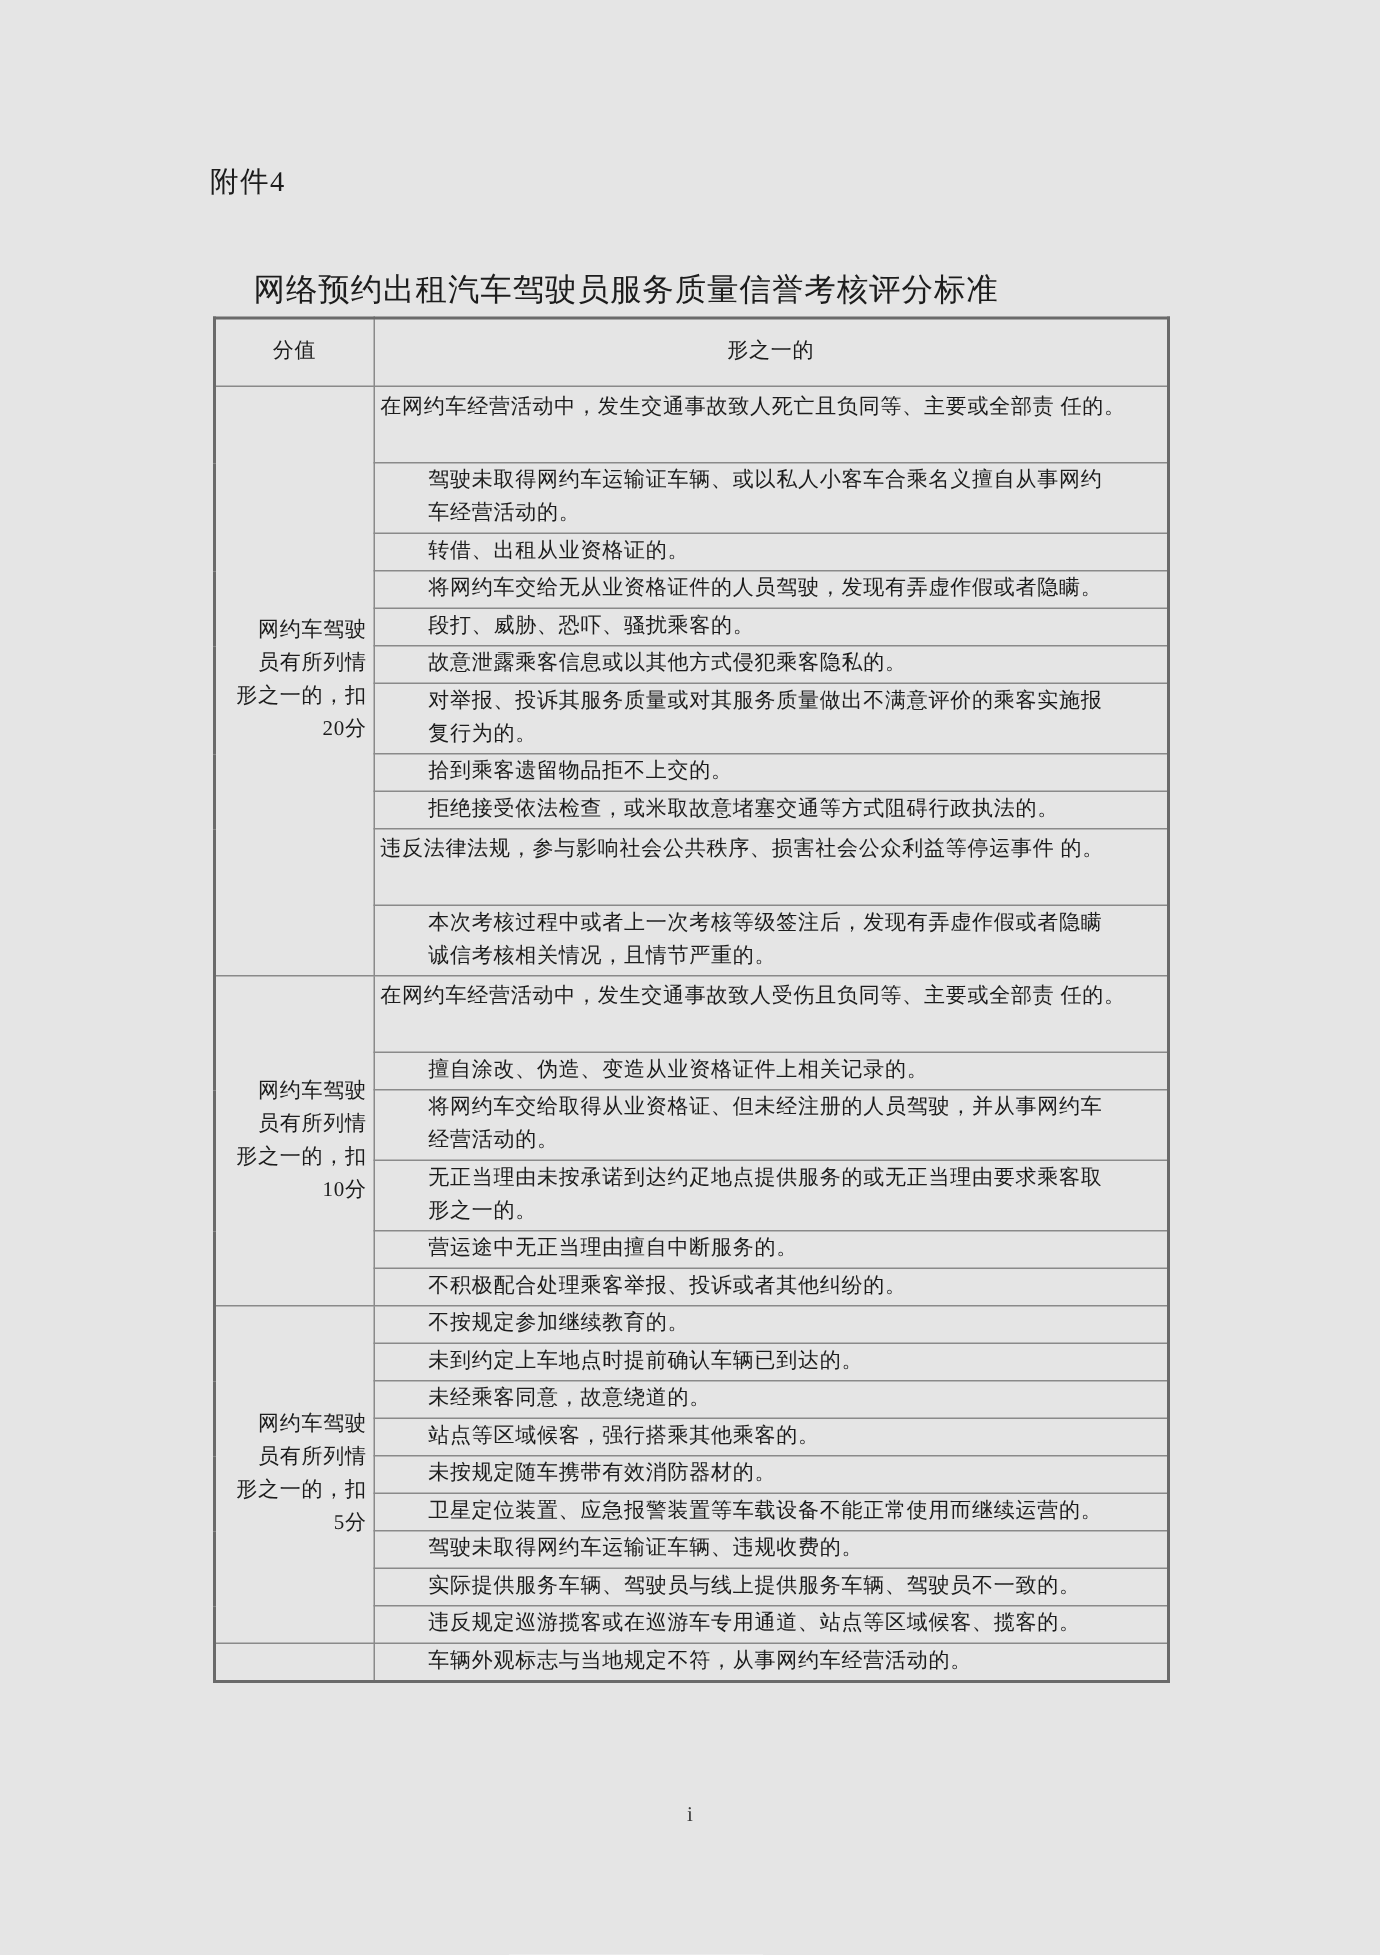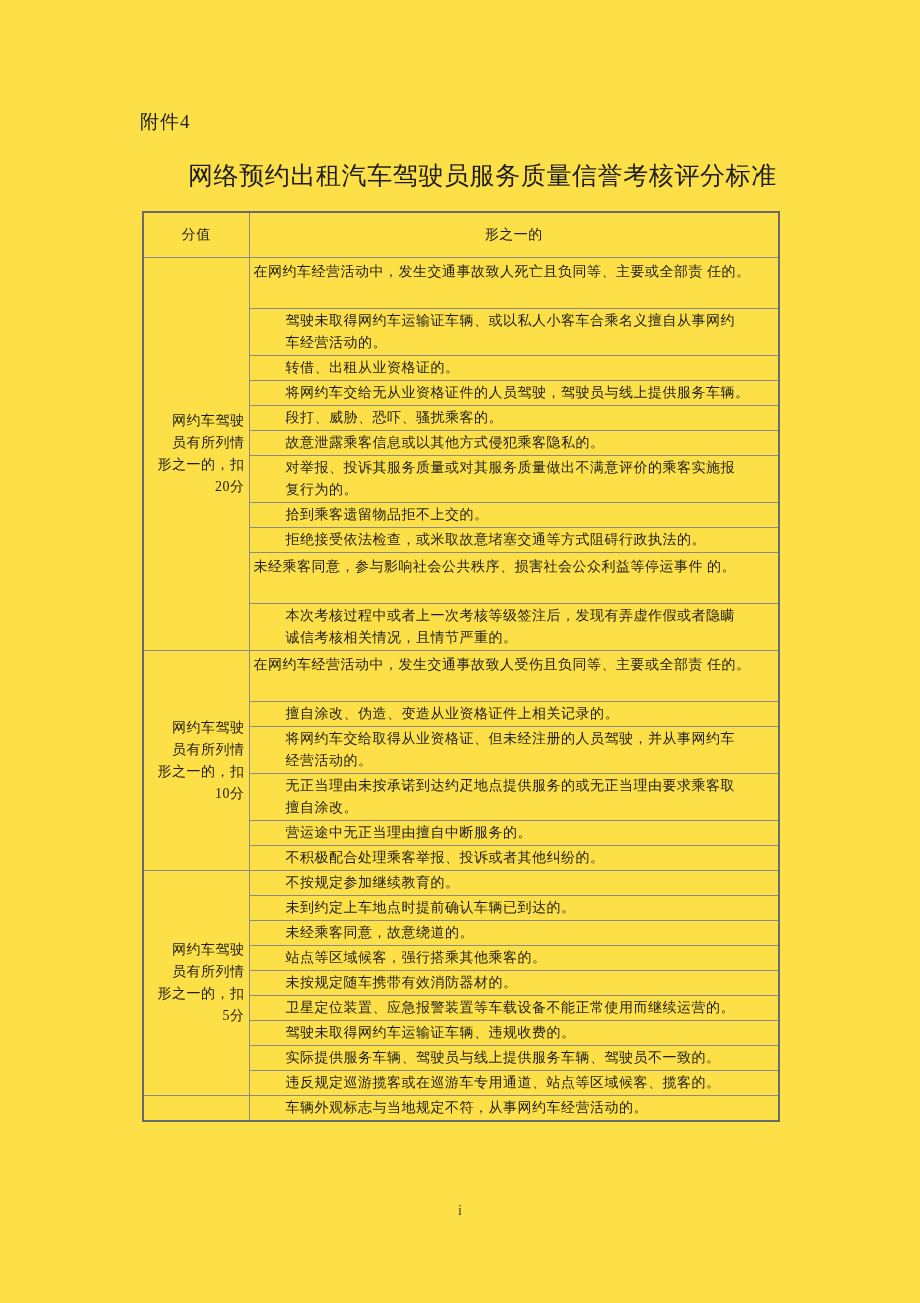--- a/index.html
+++ b/index.html
@@ -2,28 +2,28 @@
 <html><head>
 <meta charset="utf-8">
 <style>
   html,body{margin:0;padding:0;}
   body{
     width:920px;height:1303px;
     background:#ffffff;
     font-family:"Liberation Serif","DejaVu Serif",serif;
     color:#1c1c1c;
   }
-  .page{position:relative;width:920px;height:1303px;background:#fde047;overflow:hidden;}
+  .page{position:relative;width:920px;height:1303px;background:#e5e5e5;overflow:hidden;}
   .attachment-label{
     position:absolute;left:140px;top:110px;
     font-size:19px;line-height:24px;letter-spacing:1px;
   }
   .doc-title{
-    position:absolute;left:169px;top:163px;
-    font-size:25px;line-height:26px;letter-spacing:0.6px;margin-left:19px;
+    position:absolute;left:169px;top:180px;
+    font-size:21px;line-height:26px;letter-spacing:0.6px;
   }
   .table-wrap{position:absolute;left:142px;top:211px;width:636px;}
   table.score-table{
     border-collapse:collapse;table-layout:fixed;width:636px;
     border:2px solid #6a6a6a;
   }
   table.score-table td{
     border:1px solid #8a8a8a;
     font-size:14px;line-height:22px;letter-spacing:0.5px;
     padding:1px 4px;
@@ -79,40 +79,40 @@
             <td class="criteria-cell tall">在网约车经营活动中，发生交通事故致人死亡且负同等、主要或全部责 任的。</td>
           </tr>
           <tr>
             <td class="criteria-cell single">驾驶未取得网约车运输证车辆、或以私人小客车合乘名义擅自从事网约
 车经营活动的。</td>
           </tr>
           <tr>
             <td class="criteria-cell single">转借、出租从业资格证的。</td>
           </tr>
           <tr>
-            <td class="criteria-cell single">将网约车交给无从业资格证件的人员驾驶，驾驶员与线上提供服务车辆。</td>
+            <td class="criteria-cell single">将网约车交给无从业资格证件的人员驾驶，发现有弄虚作假或者隐瞒。</td>
           </tr>
           <tr>
             <td class="criteria-cell single">段打、威胁、恐吓、骚扰乘客的。</td>
           </tr>
           <tr>
             <td class="criteria-cell single">故意泄露乘客信息或以其他方式侵犯乘客隐私的。</td>
           </tr>
           <tr>
             <td class="criteria-cell single">对举报、投诉其服务质量或对其服务质量做出不满意评价的乘客实施报
 复行为的。</td>
           </tr>
           <tr>
             <td class="criteria-cell single">拾到乘客遗留物品拒不上交的。</td>
           </tr>
           <tr>
             <td class="criteria-cell single">拒绝接受依法检查，或米取故意堵塞交通等方式阻碍行政执法的。</td>
           </tr>
           <tr>
-            <td class="criteria-cell tall">未经乘客同意，参与影响社会公共秩序、损害社会公众利益等停运事件 的。</td>
+            <td class="criteria-cell tall">违反法律法规，参与影响社会公共秩序、损害社会公众利益等停运事件 的。</td>
           </tr>
           <tr>
             <td class="criteria-cell single">本次考核过程中或者上一次考核等级签注后，发现有弄虚作假或者隐瞒
 诚信考核相关情况，且情节严重的。</td>
           </tr>
           <tr>
             <td rowspan="6" class="score-cell">&nbsp;网约车驾驶
 员有所列情
 形之一的，扣
 10分</td>
@@ -120,21 +120,21 @@
           </tr>
           <tr>
             <td class="criteria-cell single">擅自涂改、伪造、变造从业资格证件上相关记录的。</td>
           </tr>
           <tr>
             <td class="criteria-cell single">将网约车交给取得从业资格证、但未经注册的人员驾驶，并从事网约车
 经营活动的。</td>
           </tr>
           <tr>
             <td class="criteria-cell single">无正当理由未按承诺到达约疋地点提供服务的或无正当理由要求乘客取
-擅自涂改。</td>
+形之一的。</td>
           </tr>
           <tr>
             <td class="criteria-cell single">营运途中无正当理由擅自中断服务的。</td>
           </tr>
           <tr>
             <td class="criteria-cell single">不积极配合处理乘客举报、投诉或者其他纠纷的。</td>
           </tr>
           <tr>
             <td rowspan="9" class="score-cell">&nbsp;网约车驾驶
 员有所列情

